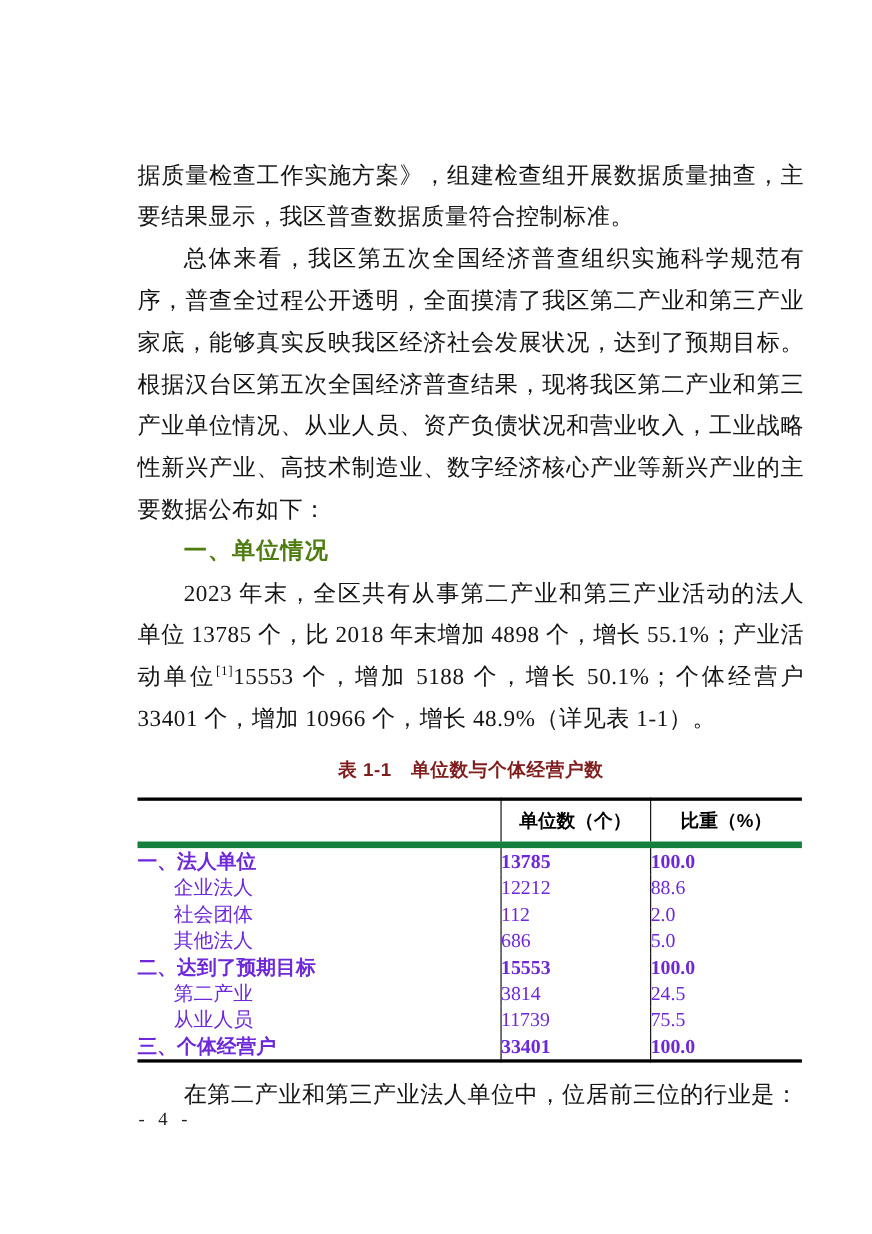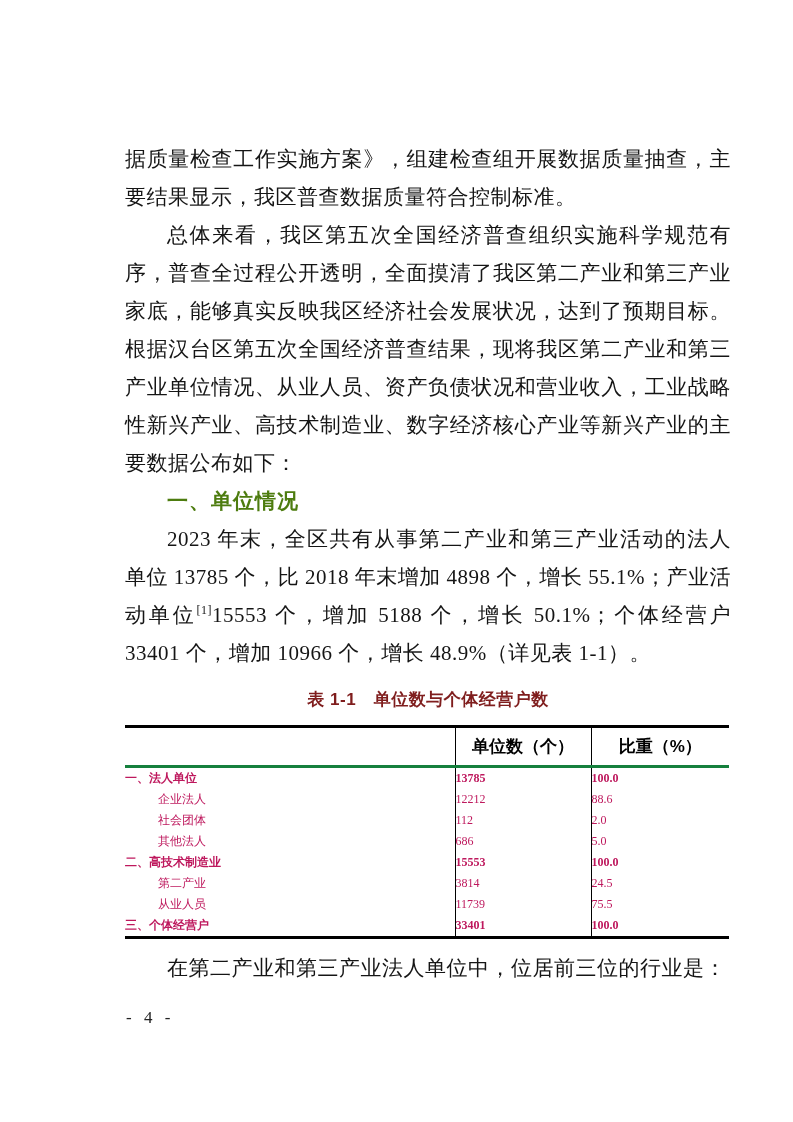--- a/index.html
+++ b/index.html
@@ -63,42 +63,42 @@
     width: 604px;
     border-collapse: collapse;
     table-layout: fixed;
     border-top: 3px solid #000000;
     border-bottom: 3px solid #000000;
   }
   table.data-table col.c-label { width: 330px; }
   table.data-table col.c-value { width: 136px; }
   table.data-table col.c-share { width: 138px; }
   table.data-table thead tr {
-    border-bottom: 3px solid #15803d;
+    border-bottom: 6px solid #15803d;
   }
   table.data-table th {
     height: 37px;
     font-family: "Liberation Sans", "DejaVu Sans", sans-serif;
     font-size: 17px;
     font-weight: bold;
     text-align: center;
     vertical-align: middle;
     padding: 0;
     color: #000000;
   }
   table.data-table th.v-line,
   table.data-table td.v-line {
     border-left: 1px solid #000000;
   }
   table.data-table td {
     height: 21px;
     padding: 0;
-    font-size: 12px;
+    font-size: 18px;
     vertical-align: middle;
-    color: #be185d;
+    color: #6d28d9;
   }
   td.cell-label { text-align: left; padding-left: 4px; white-space: nowrap; }
   td.cell-label.indent { padding-left: 33px; }
   td.cell-num { text-align: left; padding-right: 3px; font-family: "Liberation Serif", "DejaVu Serif", serif; }
   tr.row-bold td.cell-label {
     font-family: "Liberation Sans", "DejaVu Sans", sans-serif;
     font-weight: bold;
   }
   tr.row-bold td.cell-num {
     font-weight: bold;
@@ -160,21 +160,21 @@
             <td class="cell-label indent">社会团体</td>
             <td class="cell-num v-line">112</td>
             <td class="cell-num v-line">2.0</td>
           </tr>
           <tr class="row-sub">
             <td class="cell-label indent">其他法人</td>
             <td class="cell-num v-line">686</td>
             <td class="cell-num v-line">5.0</td>
           </tr>
           <tr class="row-bold">
-            <td class="cell-label">二、高技术制造业</td>
+            <td class="cell-label">二、达到了预期目标</td>
             <td class="cell-num v-line">15553</td>
             <td class="cell-num v-line">100.0</td>
           </tr>
           <tr class="row-sub">
             <td class="cell-label indent">第二产业</td>
             <td class="cell-num v-line">3814</td>
             <td class="cell-num v-line">24.5</td>
           </tr>
           <tr class="row-sub">
             <td class="cell-label indent">从业人员</td>

